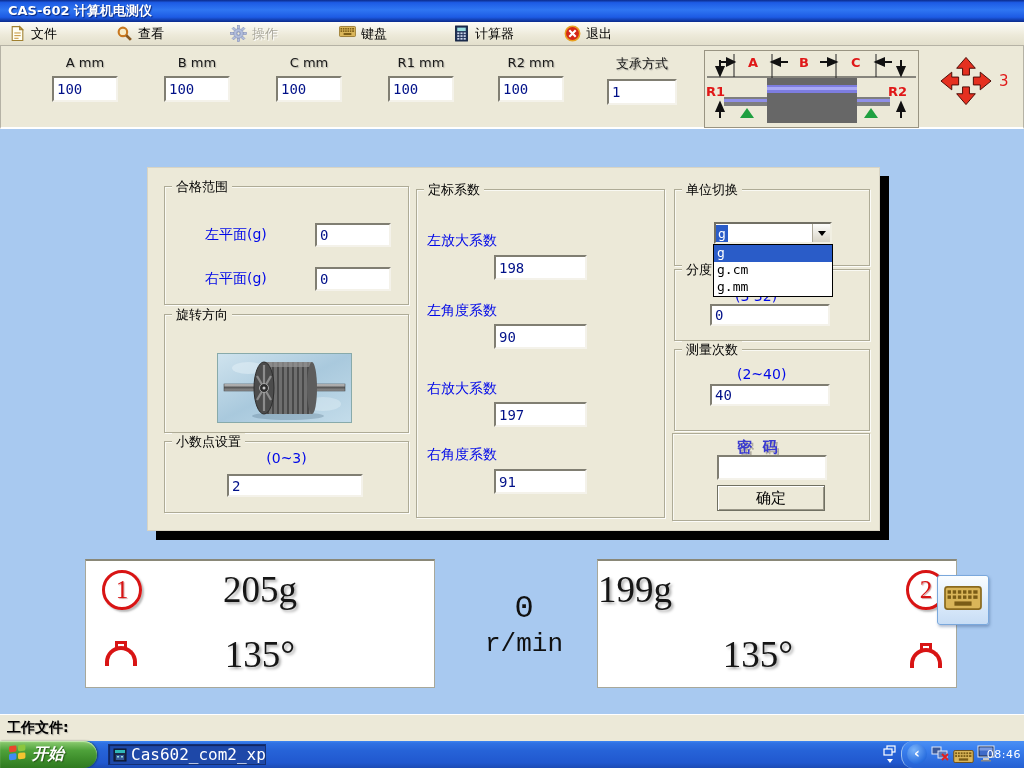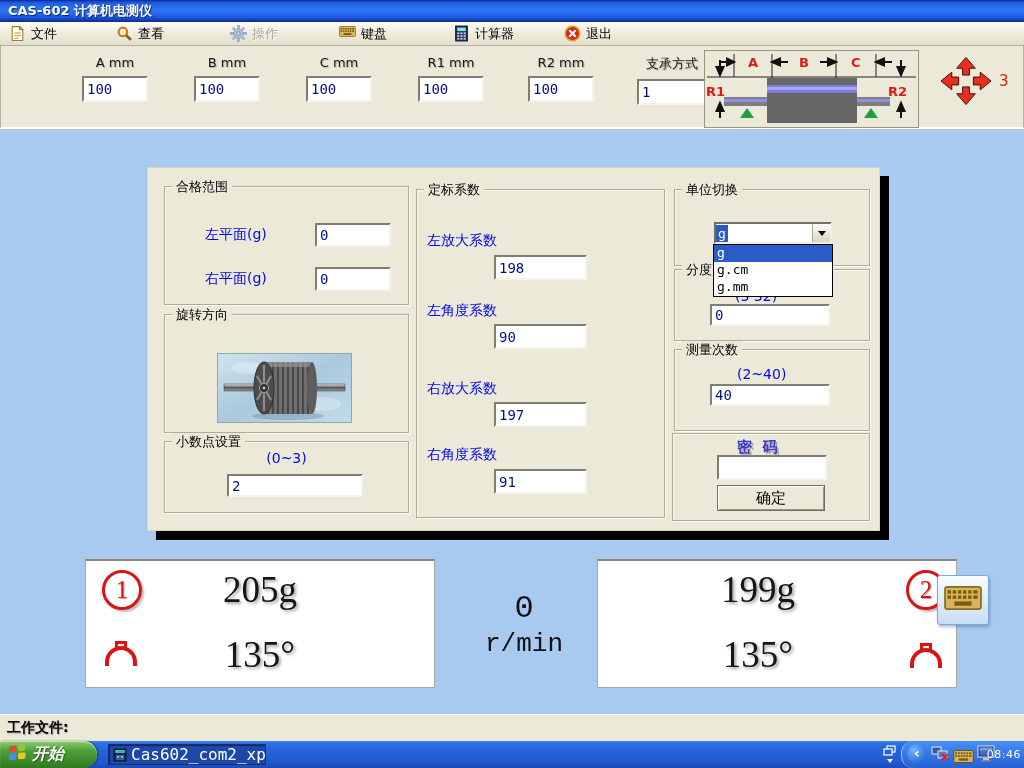--- a/index.html
+++ b/index.html
@@ -16,21 +16,21 @@
   .menubar{position:absolute;left:0;top:22px;width:1024px;height:23px;
     background:linear-gradient(180deg,#fdfcf8,#ece9d8 60%,#e3dfcc);border-bottom:1px solid #b8b4a2;}
   .menu-item{position:absolute;top:2px;height:19px;display:flex;align-items:center;gap:5px;
     font-size:13px;color:#000;padding:0 3px;cursor:default;}
   .menu-item.disabled{color:#a8a69a;text-shadow:1px 1px 0 #fff;}
   .mi{width:17px;height:17px;display:inline-block;}
 
   
   .toppanel{position:absolute;left:0;top:45px;width:1024px;height:84px;background:#ece9d8;
     border:1px solid #b5b2a5;border-bottom:2px solid #fff;box-sizing:border-box;}
-  .tp-field{position:absolute;top:9px;text-align:center;margin-left:30px;}
+  .tp-field{position:absolute;top:9px;text-align:center;}
   .tp-label{display:block;font-size:13px;color:#181818;text-shadow:1px 1px 1px rgba(110,110,110,.45);
     margin-bottom:6px;white-space:nowrap;}
   .tb{background:#fff;border-style:solid;border-width:2px;
     border-color:#807e72 #f4f2ea #f4f2ea #807e72;
     font:14px "DejaVu Sans Mono",monospace;color:#001088;padding:2px 3px;box-sizing:border-box;}
   input.tb{outline:none;}
   .diagram-box{position:absolute;left:703px;top:4px;width:215px;height:78px;}
   .mode-arrows{position:absolute;left:938px;top:10px;width:54px;height:50px;}
   .mode-num{position:absolute;left:998px;top:26px;color:#e01818;font-size:15px;}
 
@@ -407,21 +407,21 @@
         <span class="notch"></span>
       </span>
   </div>
 
   <div class="speed">
     <span class="speed-val">0</span>
     <span class="speed-unit">r/min</span>
   </div>
 
   <div class="display" style="left:597px;top:559px;width:360px;height:129px">
-    <span class="amount" style="left:0;width:320px;text-align:center;top:7px">199g</span>
+    <span class="amount" style="left:0;width:320px;text-align:left;top:7px">199g</span>
     <span class="amount" style="left:0;width:320px;text-align:center;top:72px">135°</span>
     <span class="circle-num" style="left:308px;top:9px">2</span>
     <span class="arc-icon" style="left:311px;top:82px">
         <span class="arc"></span>
         <span class="notch"></span>
       </span>
   </div>
 
   <div class="kbd-btn">
     <span><svg viewBox="0 0 22 14" width="38" height="24">

